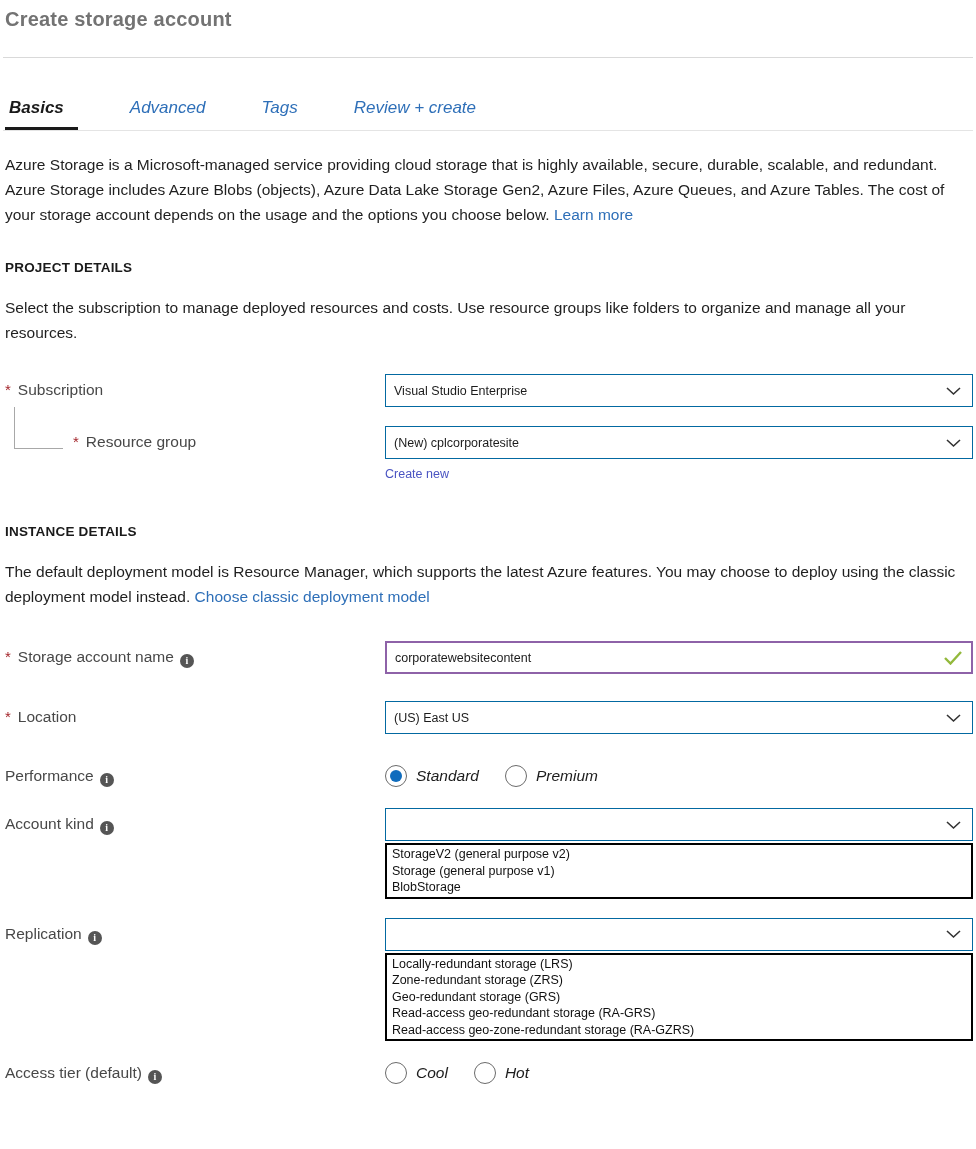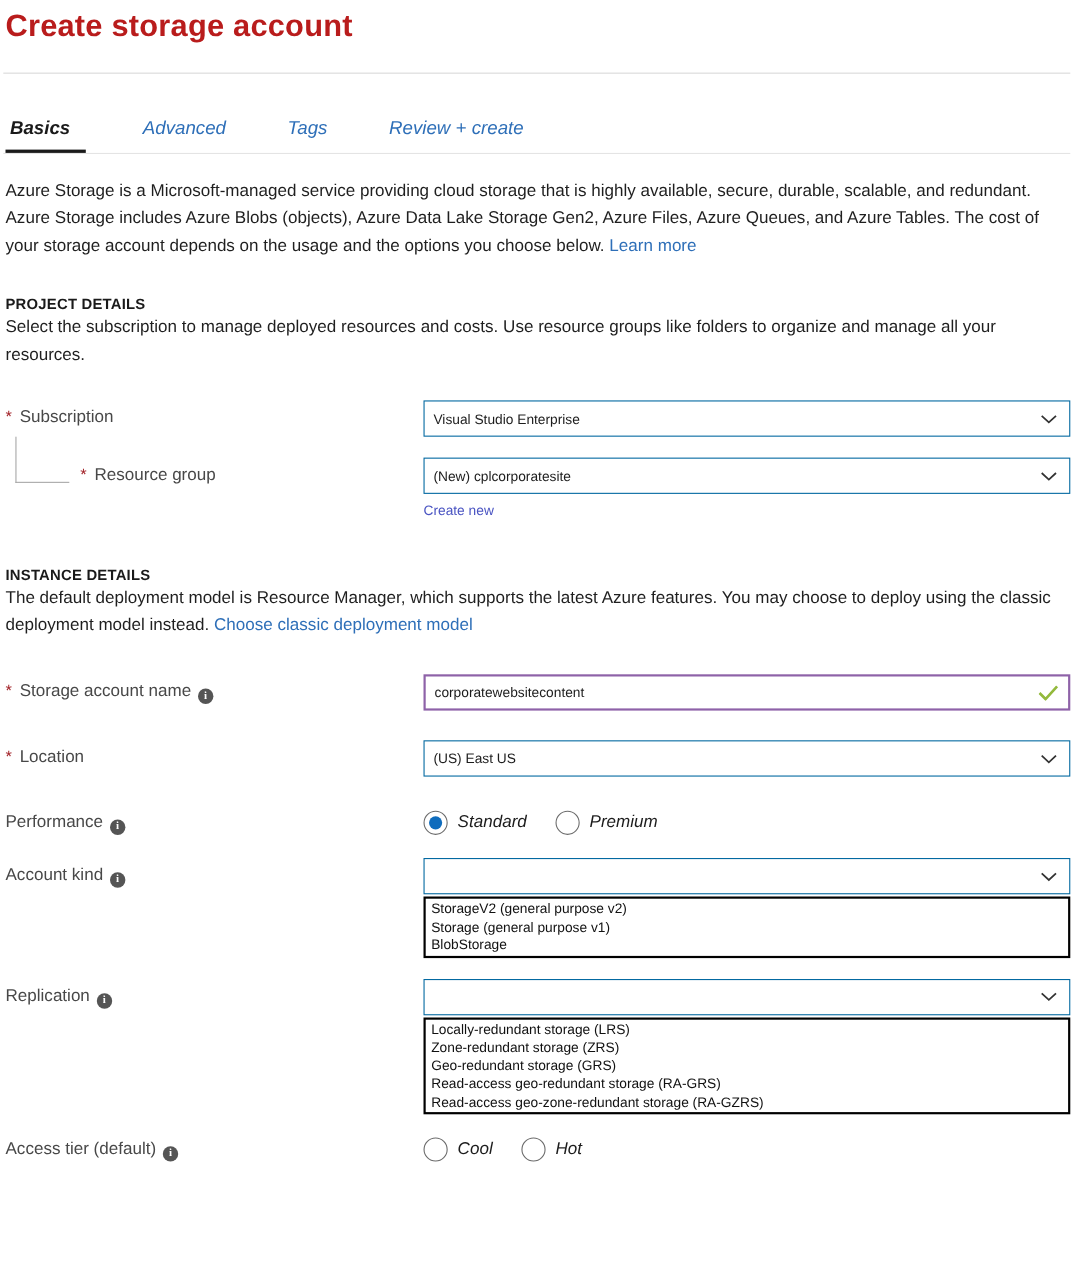--- a/index.html
+++ b/index.html
@@ -5,23 +5,23 @@
   * { margin: 0; padding: 0; box-sizing: border-box; }
   html, body { background: #ffffff; }
   body {
     width: 976px;
     font-family: "Liberation Sans", "DejaVu Sans", sans-serif;
     color: #222;
   }
   .page { padding: 8px 3px 0 3px; }
 
   .page-title {
-    font-size: 28px;
+    font-size: 20px;
     font-weight: bold;
-    color: #b91c1c;
+    color: #737373;
     padding-left: 2px;
     letter-spacing: 0.2px;
   }
   .title-divider {
     margin-top: 26px;
     border-bottom: 1px solid #d9d9d9;
   }
 
   
   .tabs {
@@ -57,21 +57,21 @@
   .link { color: #2e6fb8; text-decoration: none; cursor: pointer; }
 
   .section-heading {
     margin-top: 33px;
     font-size: 13.5px;
     font-weight: bold;
     color: #1a1a1a;
     letter-spacing: 0.2px;
     padding-left: 2px;
   }
-  .section-desc { margin-top: 1px; }
+  .section-desc { margin-top: 20px; }
 
   
   .form-row {
     display: grid;
     grid-template-columns: 380px 1fr;
     align-items: start;
     padding-left: 2px;
   }
   .field-label {
     font-size: 15.5px;

